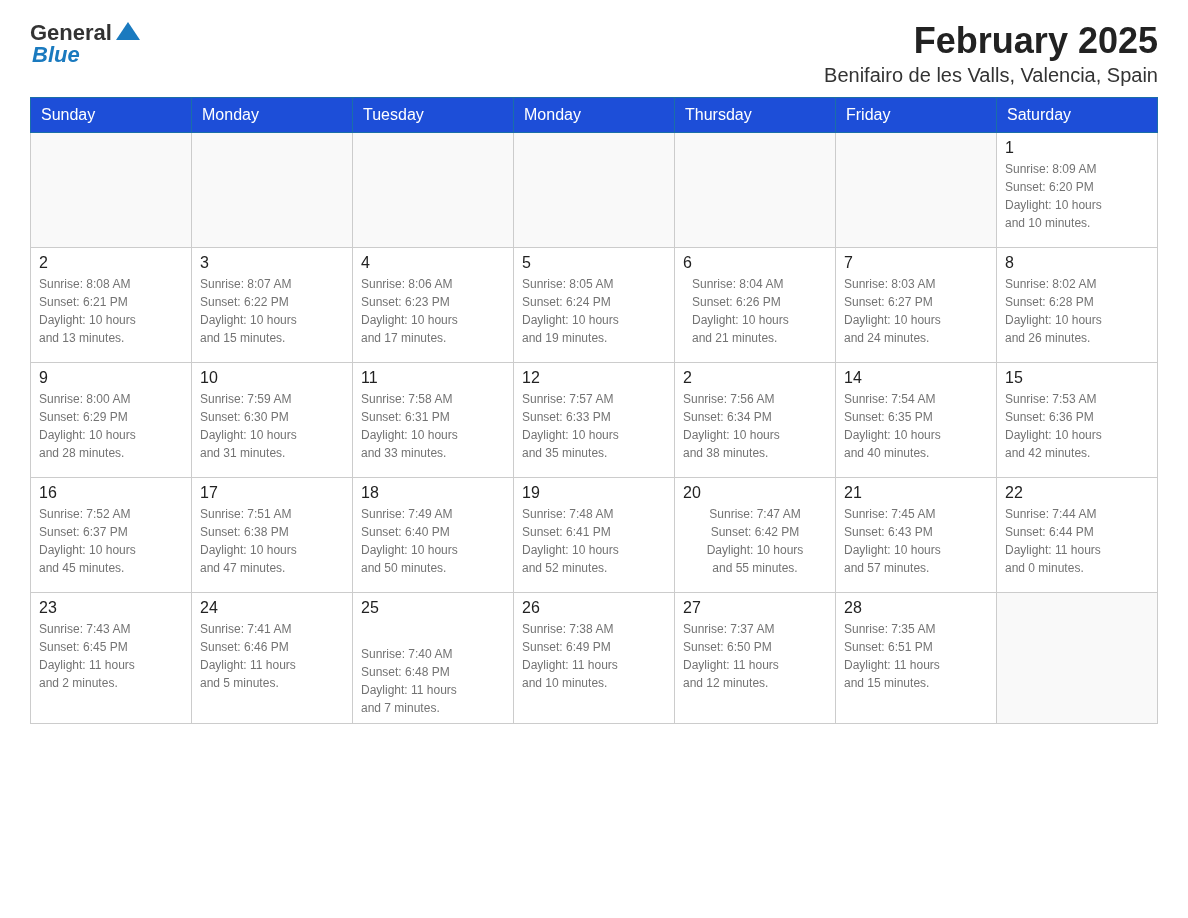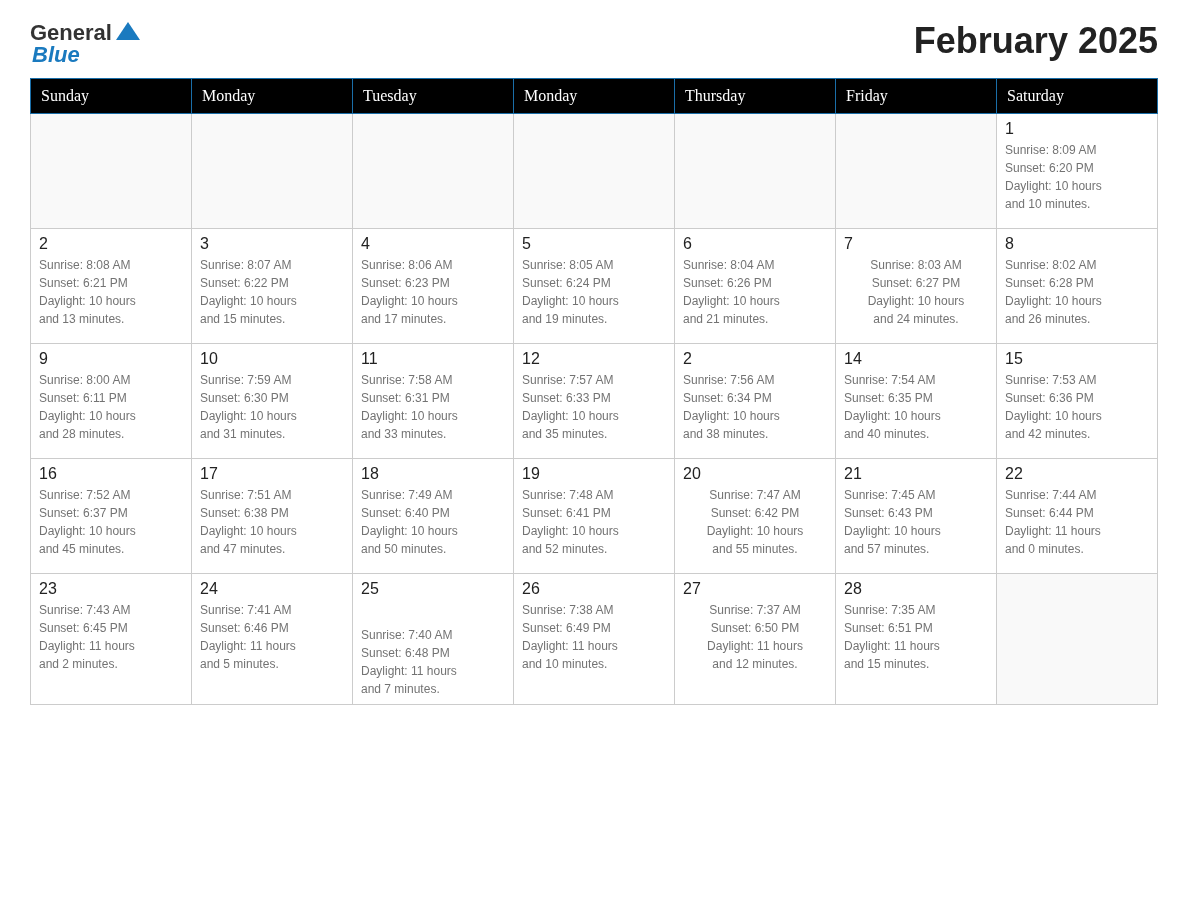--- a/index.html
+++ b/index.html
@@ -44,28 +44,27 @@
       font-weight: normal;
       color: #333;
       margin-top: 2px;
     }
     .calendar {
       width: 100%;
       border-collapse: collapse;
       margin-top: 10px;
     }
     .calendar th {
-      background-color: #000000;
+      background-color: #1d4ed8;
       color: #fff;
       padding: 8px 10px;
       text-align: left;
       font-size: 16px;
       font-weight: normal;
       border: 1px solid #1a6ea8;
-      font-family: Liberation Serif, serif;
     }
     .calendar td {
       vertical-align: top;
       padding: 6px 8px;
       border: 1px solid #ccc;
       width: 14.28%;
       min-height: 90px;
       font-size: 12.5px;
       color: #333;
       background: #fff;
@@ -101,20 +100,21 @@
           <polygon points="14,4 26,22 2,22" fill="#1a7abf"></polygon>
         </svg>
       </div>
       <div style="display:flex; align-items:center; margin-top:-4px; margin-left:2px;font-style:italic;">
         <span class="logo-text-blue">Blue</span>
       </div>
     </div>
   </div>
   <div class="title-area">
     <h1>February 2025</h1>
+    <h2>Benifairo de les Valls, Valencia, Spain</h2>
   </div>
 </div>
 
 <table class="calendar">
   <thead>
     <tr>
     <th>Sunday</th>
         <th>Monday</th>
         <th>Tuesday</th>
         <th>Monday</th>
@@ -163,45 +163,45 @@
         </td>
         <td>
           <span class="day-number">5</span>
           <div class="day-info" style="white-space: pre-line;">Sunrise: 8:05 AM
 Sunset: 6:24 PM
 Daylight: 10 hours
 and 19 minutes.</div>
         </td>
         <td>
           <span class="day-number">6</span>
-          <div class="day-info" style="white-space: pre-line;">Sunrise: 8:04 AM
+          <div class="day-info" style="white-space: pre-line; margin-left: 9px;">Sunrise: 8:04 AM
 Sunset: 6:26 PM
 Daylight: 10 hours
 and 21 minutes.</div>
         </td>
         <td>
           <span class="day-number">7</span>
-          <div class="day-info" style="white-space: pre-line; text-align: center;">Sunrise: 8:03 AM
+          <div class="day-info" style="white-space: pre-line;">Sunrise: 8:03 AM
 Sunset: 6:27 PM
 Daylight: 10 hours
 and 24 minutes.</div>
         </td>
         <td>
           <span class="day-number">8</span>
           <div class="day-info" style="white-space: pre-line;">Sunrise: 8:02 AM
 Sunset: 6:28 PM
 Daylight: 10 hours
 and 26 minutes.</div>
         </td>
       </tr>
       <tr>
         <td>
           <span class="day-number">9</span>
           <div class="day-info" style="white-space: pre-line;">Sunrise: 8:00 AM
-Sunset: 6:11 PM
+Sunset: 6:29 PM
 Daylight: 10 hours
 and 28 minutes.</div>
         </td>
         <td>
           <span class="day-number">10</span>
           <div class="day-info" style="white-space: pre-line;">Sunrise: 7:59 AM
 Sunset: 6:30 PM
 Daylight: 10 hours
 and 31 minutes.</div>
         </td>
@@ -316,21 +316,21 @@
         </td>
         <td>
           <span class="day-number">26</span>
           <div class="day-info" style="white-space: pre-line;">Sunrise: 7:38 AM
 Sunset: 6:49 PM
 Daylight: 11 hours
 and 10 minutes.</div>
         </td>
         <td>
           <span class="day-number">27</span>
-          <div class="day-info" style="white-space: pre-line; text-align: center;">Sunrise: 7:37 AM
+          <div class="day-info" style="white-space: pre-line;">Sunrise: 7:37 AM
 Sunset: 6:50 PM
 Daylight: 11 hours
 and 12 minutes.</div>
         </td>
         <td>
           <span class="day-number">28</span>
           <div class="day-info" style="white-space: pre-line;">Sunrise: 7:35 AM
 Sunset: 6:51 PM
 Daylight: 11 hours
 and 15 minutes.</div>

